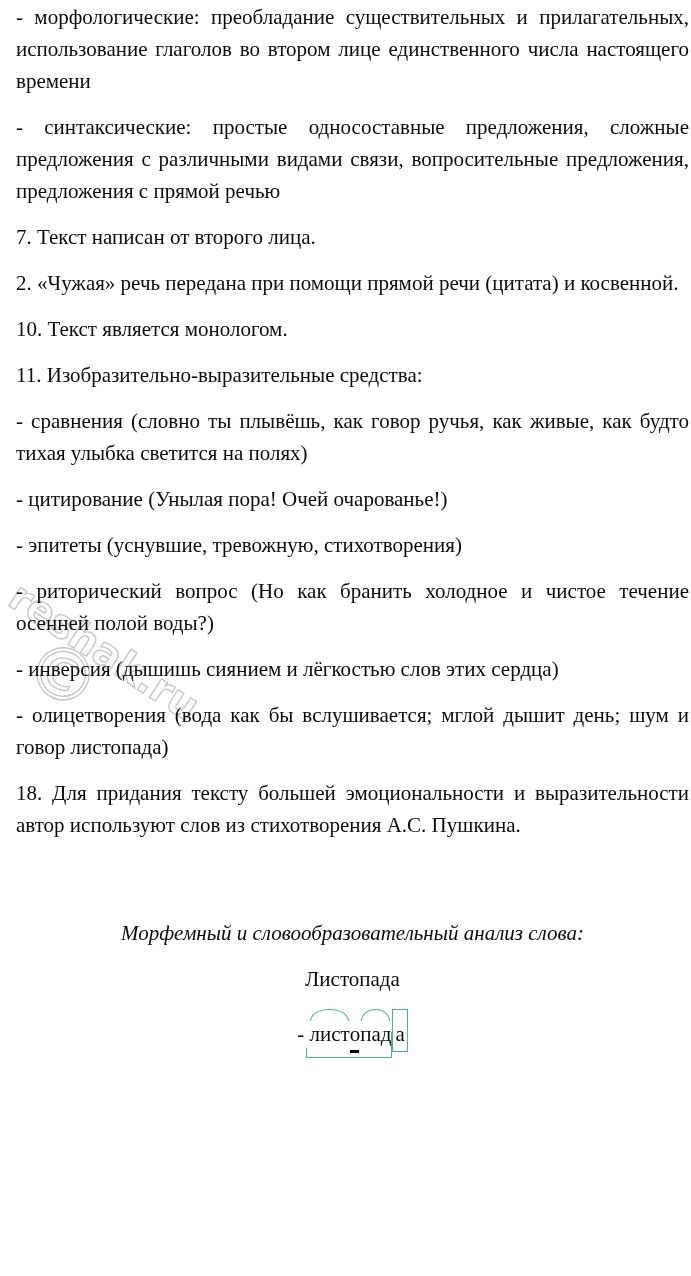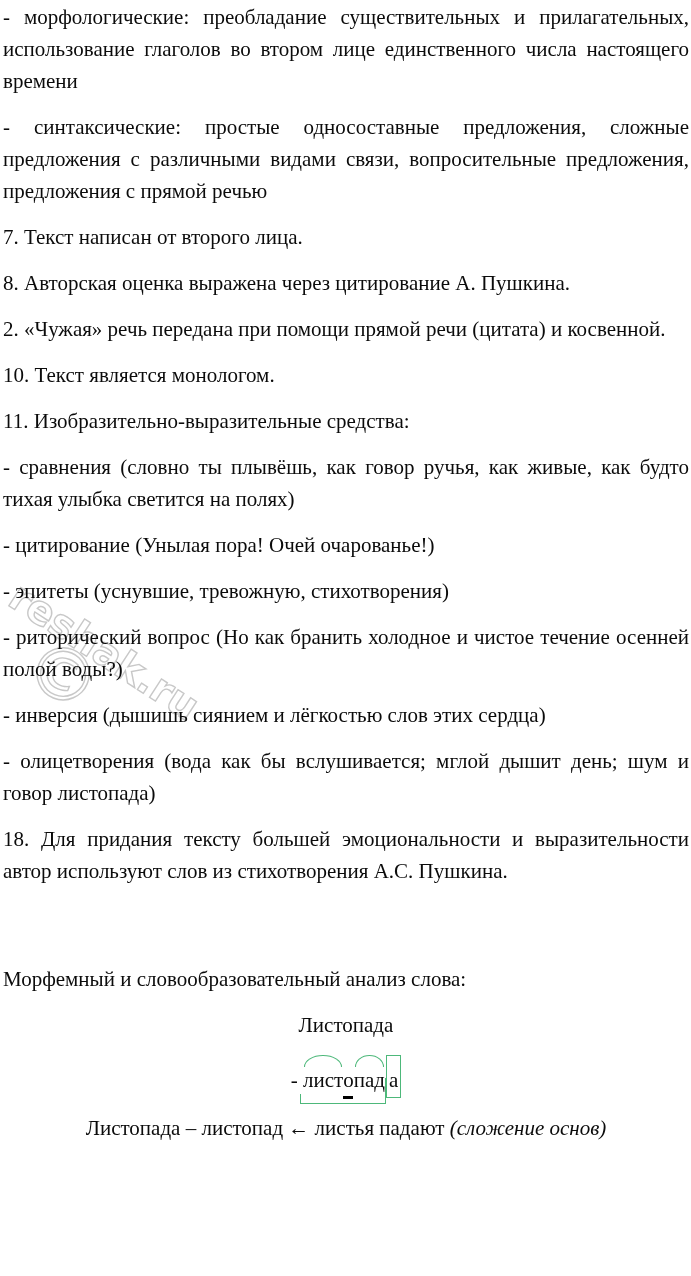--- a/index.html
+++ b/index.html
@@ -11,29 +11,29 @@
   *{box-sizing:border-box;}
   html,body{margin:0;padding:0;}
   body{
     width:691px;height:1276px;overflow:hidden;position:relative;
     background:#ffffff;color:var(--ink);
     font-family:"Liberation Serif","DejaVu Serif",serif;
     font-size:21px;line-height:32px;
   }
   .doc{
     position:relative;z-index:1;
-    padding:1px 2px 0 3px;
+    padding:1px 2px 0 16px;
     text-align:justify;
   }
   .para{margin:14px 0;}
   .para:first-child{margin-top:0;}
   .morph-heading{
     margin:76px 0 14px 0;
-    font-size:21px;font-weight:normal;
-    text-align:left;line-height:32px;
+    font-size:21px;font-weight:normal;font-style:italic;
+    text-align:center;line-height:32px;
   }
   .morph-line,.deriv,.word-line{text-align:center;}
   .it{font-style:italic;}
 
   
   .mword{position:relative;display:inline-block;}
   .seg{position:relative;display:inline-block;}
   .root::before{
     content:"";position:absolute;left:1px;right:1px;top:-9px;height:11px;
     border:1.6px solid var(--green);border-bottom:none;
@@ -68,42 +68,37 @@
   }
 </style>
 </head>
 <body>
 
 <main class="doc">
 
   <p class="para">- морфологические: преобладание существительных и прилагательных, использование глаголов во втором лице единственного числа настоящего времени</p>
   <p class="para">- синтаксические: простые односоставные предложения, сложные предложения с различными видами связи, вопросительные предложения, предложения с прямой речью</p>
   <p class="para">7. Текст написан от второго лица.</p>
-  <p class="para">8. Авторская оценка выражена через цитирование А. Пушкина.</p>
   <p class="para">2. «Чужая» речь передана при помощи прямой речи (цитата) и косвенной.</p>
   <p class="para">10. Текст является монологом.</p>
   <p class="para">11. Изобразительно-выразительные средства:</p>
   <p class="para">- сравнения (словно ты плывёшь, как говор ручья, как живые, как будто тихая улыбка светится на полях)</p>
   <p class="para">- цитирование (Унылая пора! Очей очарованье!)</p>
   <p class="para">- эпитеты (уснувшие, тревожную, стихотворения)</p>
   <p class="para">- риторический вопрос (Но как бранить холодное и чистое течение осенней полой воды?)</p>
   <p class="para">- инверсия (дышишь сиянием и лёгкостью слов этих сердца)</p>
   <p class="para">- олицетворения (вода как бы вслушивается; мглой дышит день; шум и говор листопада)</p>
   <p class="para">18. Для придания тексту большей эмоциональности и выразительности автор используют слов из стихотворения А.С. Пушкина.</p>
 
   <h2 class="morph-heading">Морфемный и словообразовательный анализ слова:</h2>
 
   <p class="para word-line">Листопада</p>
 
   <p class="para morph-line"><span>-</span>
     <span class="mword"><span class="stem"><span class="seg root">лист</span><span class="seg vowel">о</span><span class="seg root">пад</span></span><span class="seg ending">а</span></span></p>
 
-  <p class="para deriv"><span>Листопада – листопад</span>
-    <span>←</span>
-    <span>листья падают</span>
-    <span class="it">(сложение основ)</span></p>
 
 </main>
 
 <svg class="watermark" width="210" height="175" viewBox="0 0 210 175" aria-hidden="true">
   <text x="8" y="36" font-size="40" font-weight="bold" transform="rotate(33 8 36)">reshak.ru</text>
   <text x="28" y="130" font-size="72" transform="rotate(22 60 108)">©</text>
 </svg>
 
 </body></html>

